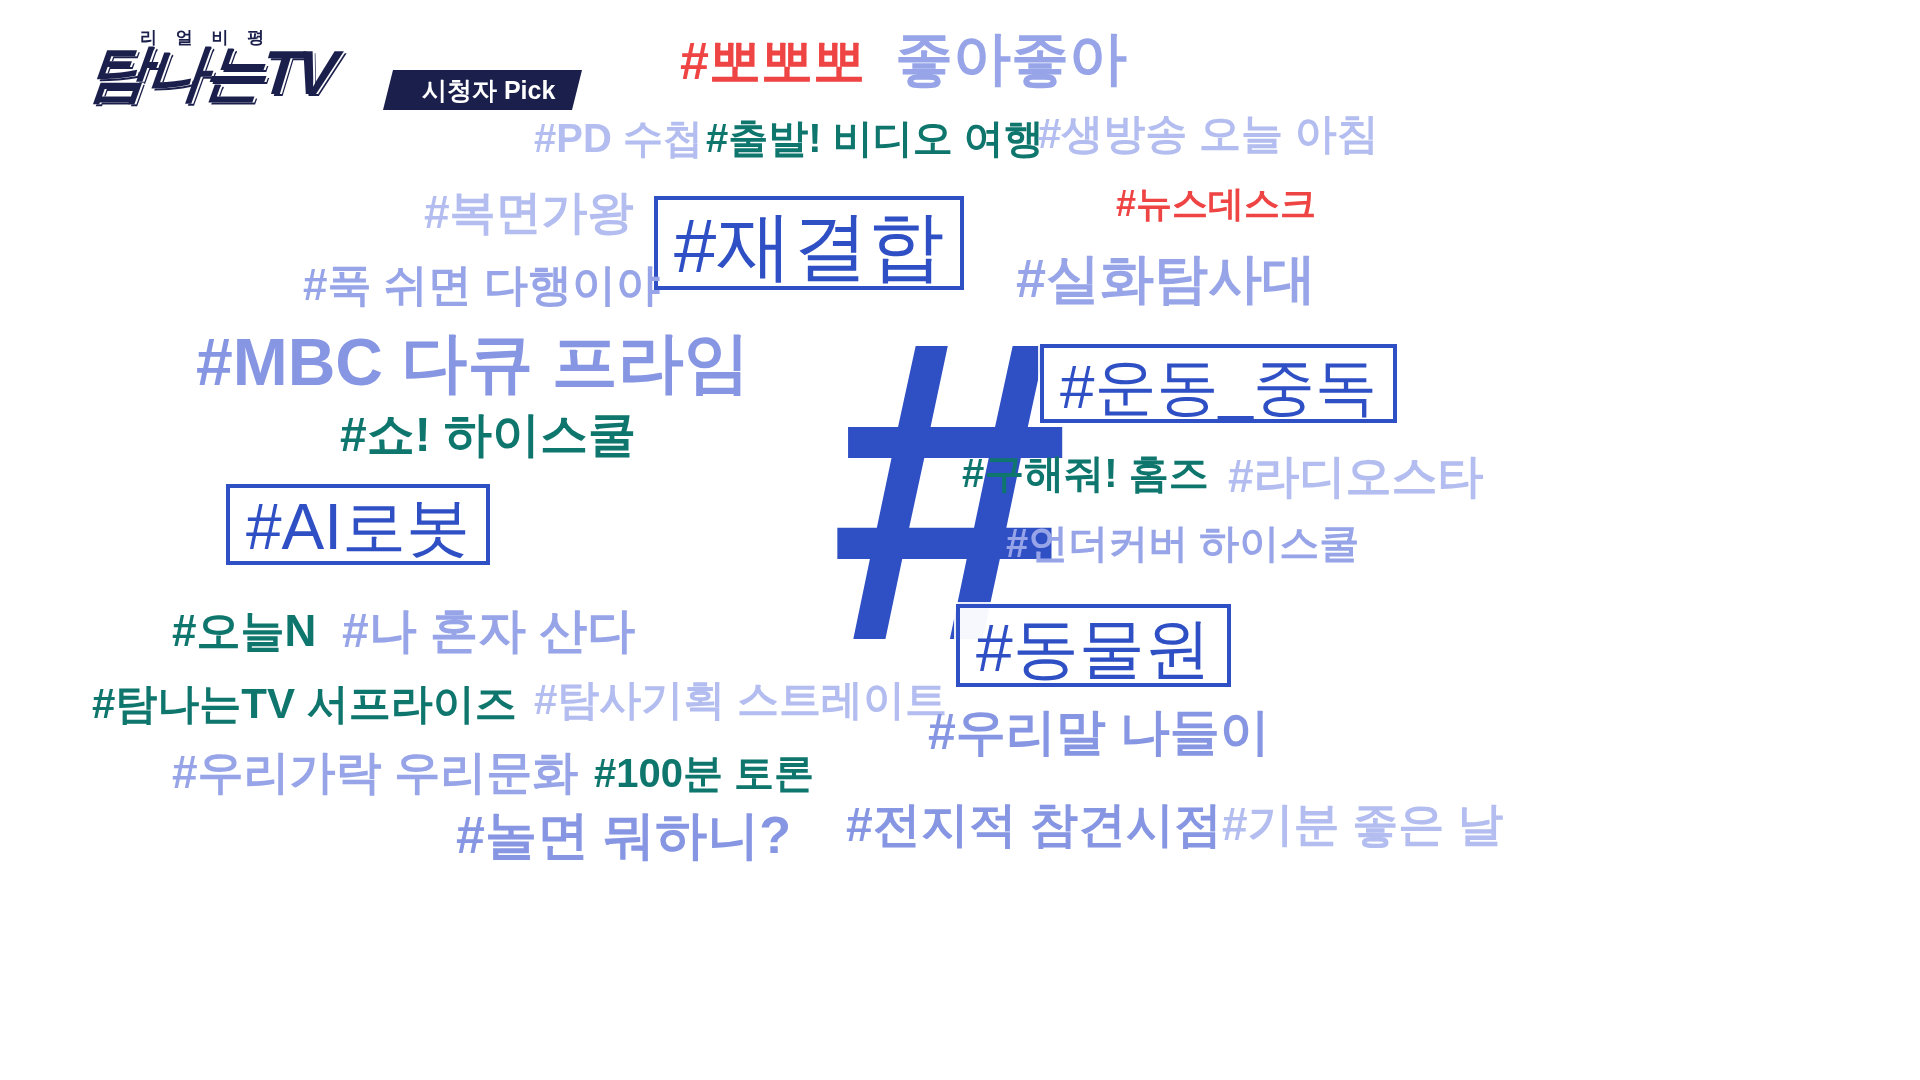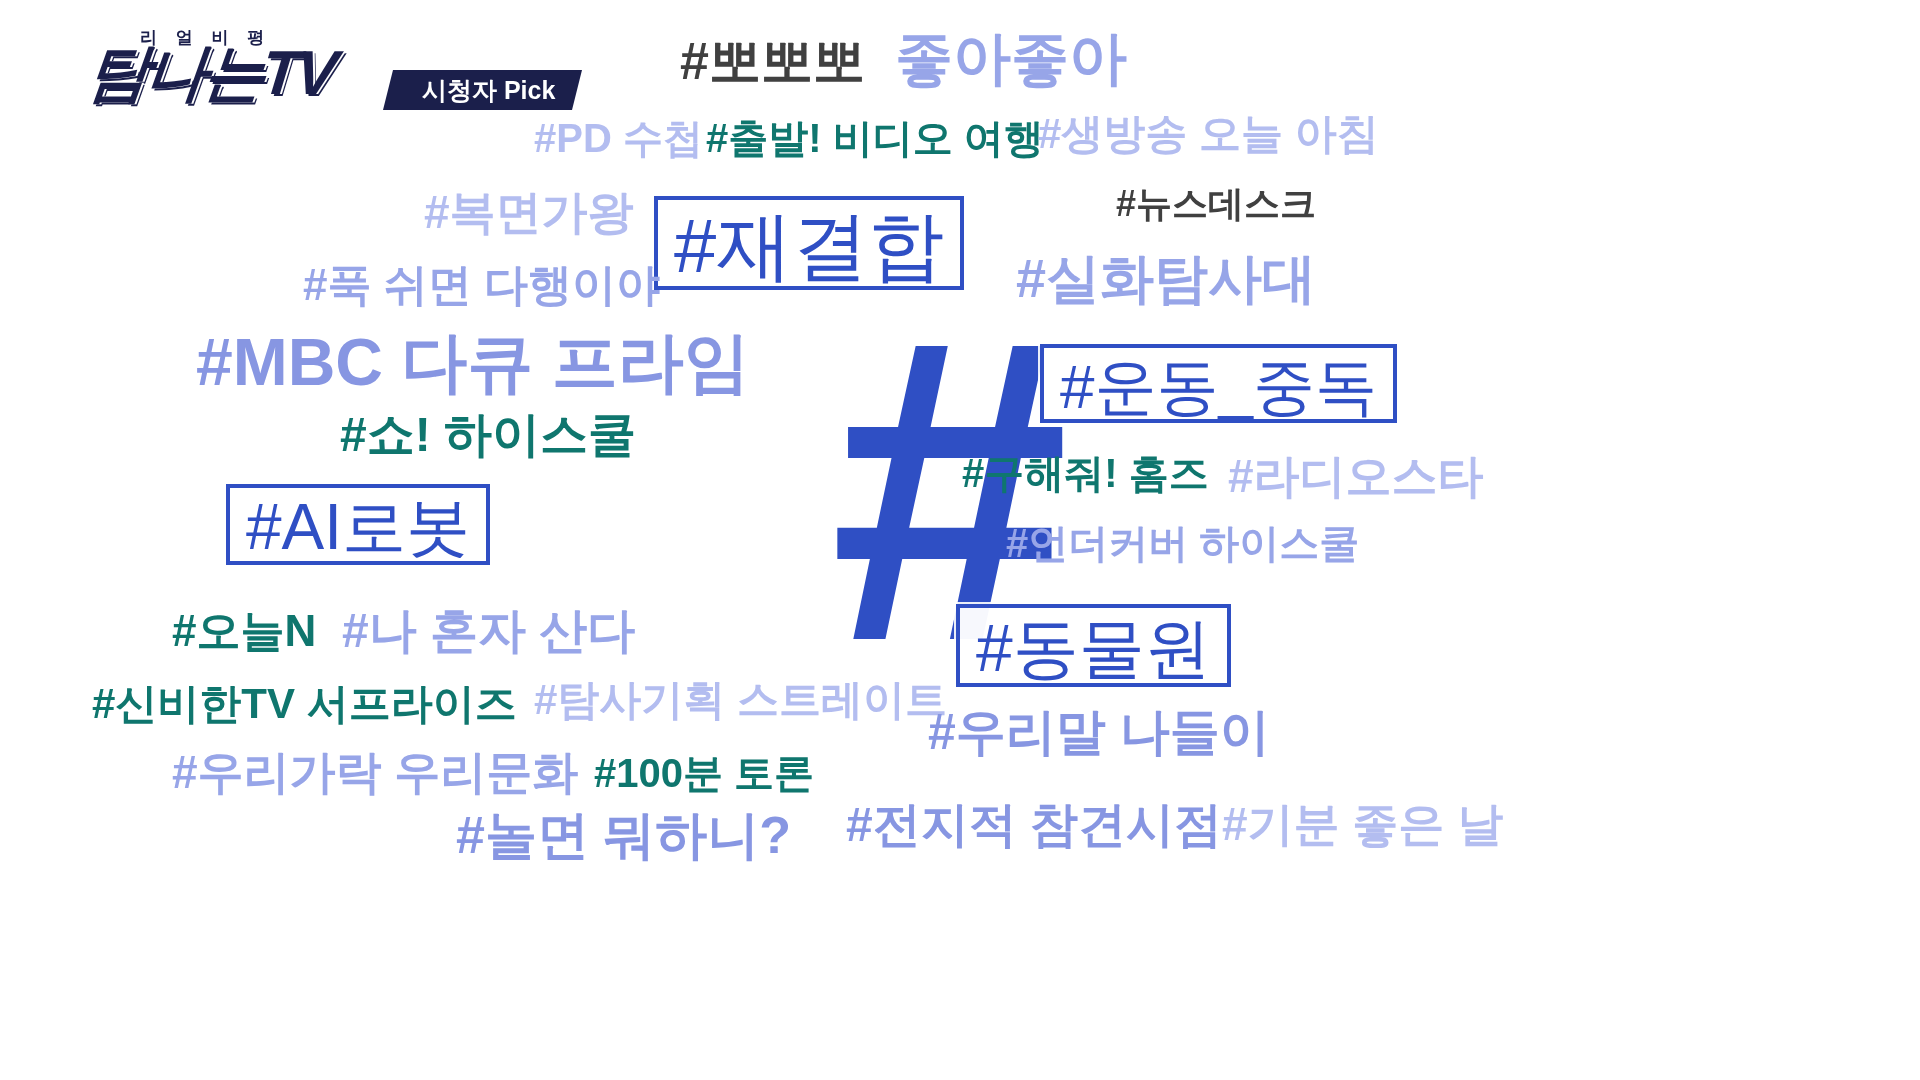--- a/index.html
+++ b/index.html
@@ -91,21 +91,21 @@
     user-select: none;
   }
   .tag.boxed {
     border: 4px solid #2f4fc4;
     color: #2f4fc4;
     font-weight: 400;
     padding: 6px 16px 0 16px;
     background: rgba(255,255,255,0.96);
     box-shadow: 0 0 0 2px rgba(255,255,255,0.9);
   }
-  .w-faint   { color: #404040; }
+  .w-faint   { color: #ef4444; }
   .w-light   { color: #0f766e; }
   .w-mid     { color: #b3bdf0; }
   .w-strong  { color: #97a5e8; }
   .w-deep    { color: #8796e2; }
   .w-solid   { color: #2f4fc4; }
 </style>
 </head>
 <body>
 
 <div id="stage">
@@ -132,21 +132,21 @@
       <div class="tag w-deep" style="left: 196px; top: 328px; font-size: 66px;">#MBC 다큐 프라임</div>
       <div class="tag boxed w-solid" style="left: 1040px; top: 344px; font-size: 62px;">#운동_중독</div>
       <div class="tag w-light" style="left: 340px; top: 410px; font-size: 48px;">#쇼! 하이스쿨</div>
       <div class="tag w-light" style="left: 962px; top: 452px; font-size: 40px;">#구해줘! 홈즈</div>
       <div class="tag w-mid" style="left: 1228px; top: 452px; font-size: 46px;">#라디오스타</div>
       <div class="tag boxed w-solid" style="left: 226px; top: 484px; font-size: 64px;">#AI로봇</div>
       <div class="tag w-strong" style="left: 1006px; top: 522px; font-size: 40px;">#언더커버 하이스쿨</div>
       <div class="tag w-light" style="left: 172px; top: 608px; font-size: 44px;">#오늘N</div>
       <div class="tag w-strong" style="left: 342px; top: 606px; font-size: 48px;">#나 혼자 산다</div>
       <div class="tag boxed w-solid" style="left: 956px; top: 604px; font-size: 66px;">#동물원</div>
-      <div class="tag w-light" style="left: 92px; top: 682px; font-size: 42px;">#신비한TV 서프라이즈</div>
+      <div class="tag w-light" style="left: 92px; top: 682px; font-size: 42px;">#탐나는TV 서프라이즈</div>
       <div class="tag w-mid" style="left: 534px; top: 678px; font-size: 42px;">#탐사기획 스트레이트</div>
       <div class="tag w-deep" style="left: 928px; top: 706px; font-size: 50px;">#우리말 나들이</div>
       <div class="tag w-strong" style="left: 172px; top: 748px; font-size: 46px;">#우리가락 우리문화</div>
       <div class="tag w-light" style="left: 594px; top: 752px; font-size: 40px;">#100분 토론</div>
       <div class="tag w-deep" style="left: 846px; top: 800px; font-size: 48px;">#전지적 참견시점</div>
       <div class="tag w-mid" style="left: 1222px; top: 800px; font-size: 46px;">#기분 좋은 날</div>
       <div class="tag w-deep" style="left: 456px; top: 808px; font-size: 52px;">#놀면 뭐하니?</div>
     </div>
 
 </div>

